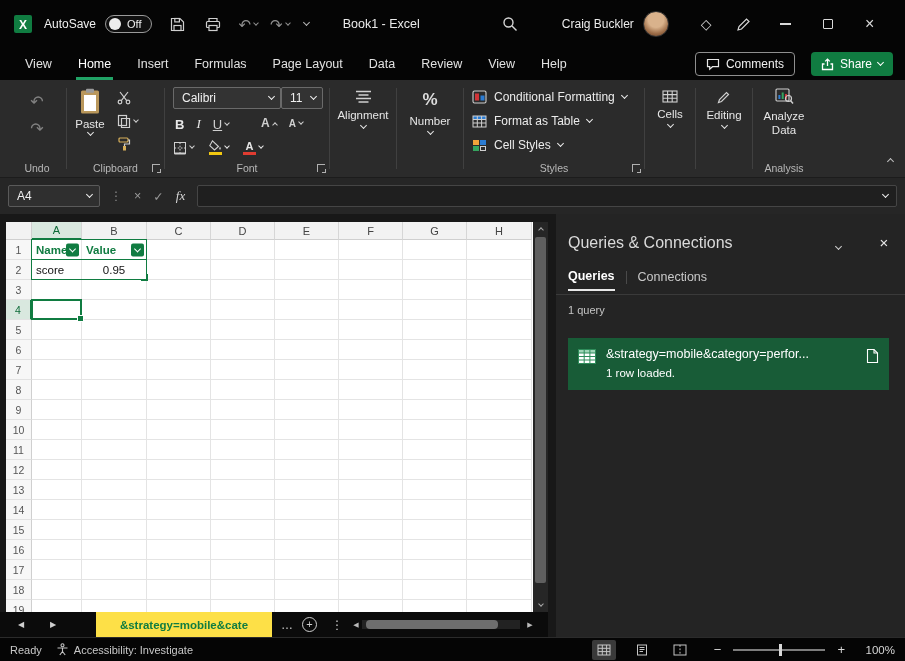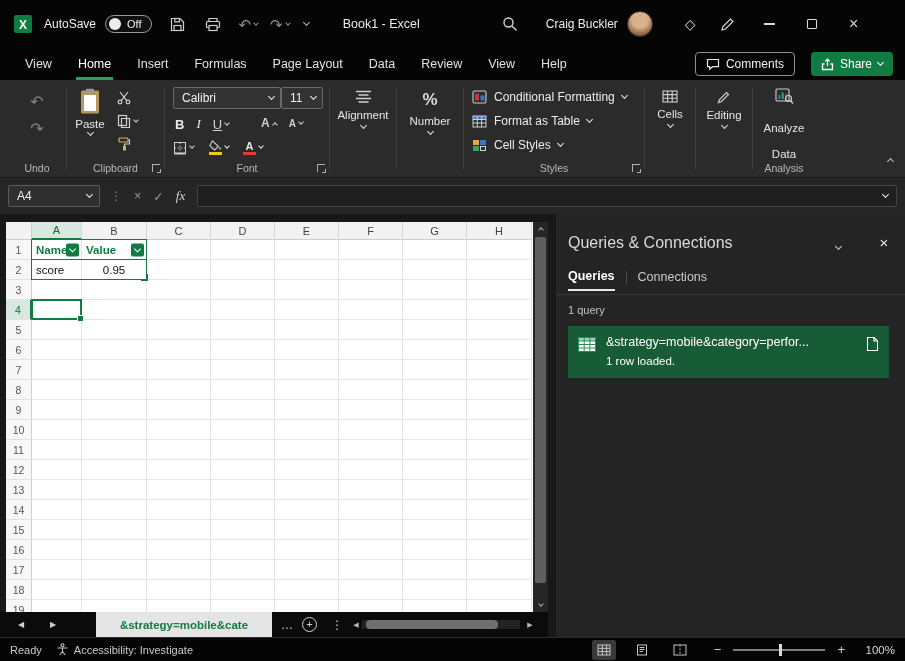--- a/index.html
+++ b/index.html
@@ -96,41 +96,41 @@
 .tbl-mid{background:#107c41;pointer-events:none}
 .sel-box{border:2px solid #107c41;pointer-events:none}
 .sel-box::after{content:"";position:absolute;right:-4px;bottom:-4px;width:5px;height:5px;background:#107c41;border:1px solid #fff}
 .vscroll{position:absolute;left:533px;top:8px;width:15px;height:390px;background:#262626;display:block}
 .vs-arrow{position:absolute;left:0;width:15px;height:13px;display:flex;align-items:center;justify-content:center;color:#a8a8a8}
 .vs-thumb{position:absolute;left:2px;width:11px;border-radius:2px;background:#5f5f5f}
 
 
 .sheetbar{position:absolute;left:0;top:398px;width:548px;height:25px;background:#0b0b0b}
 .sb-arrow{position:absolute;top:0;height:25px;width:22px;display:flex;align-items:center;justify-content:center;color:#cfcfcf;font-size:8px}
-.sb-tab{position:absolute;left:96px;top:0;width:176px;height:25px;background:#e5e5e5;display:flex;align-items:center;justify-content:center}
+.sb-tab{position:absolute;left:96px;top:0;width:176px;height:25px;background:#fde047;display:flex;align-items:center;justify-content:center}
 .sb-tab span{color:#107c41;font-weight:bold;font-size:11.5px;text-decoration:underline;text-underline-offset:3px;white-space:nowrap;overflow:hidden}
 .sb-more{position:absolute;left:278px;top:1px;width:18px;height:24px;color:#d0d0d0;display:flex;align-items:center;justify-content:center}
 .sb-add{position:absolute;left:302px;top:5px;width:15px;height:15px;border:1.2px solid #cfcfcf;border-radius:50%;color:#cfcfcf;display:flex;align-items:center;justify-content:center;font-size:11px;line-height:1}
 .sb-dots{position:absolute;left:330px;top:2px;width:14px;height:21px;color:#d0d0d0;display:flex;align-items:center;justify-content:center}
 .hs-arrow{position:absolute;top:0;height:25px;width:16px;display:flex;align-items:center;justify-content:center;color:#b9b9b9;font-size:7px}
 .hs-track{position:absolute;left:362px;top:8px;width:158px;height:9px;background:#222}
 .hs-thumb{position:absolute;left:4px;top:0;width:132px;height:9px;background:#6e6e6e;border-radius:4px}
 
 
 .pane{position:absolute;left:556px;top:0;width:349px;height:423px;background:#242424}
 .pane-title{position:absolute;left:12px;top:20px;font-size:16px;color:#dadada;white-space:nowrap}
 .pane-chev{position:absolute;left:280px;top:24px;color:#d0d0d0}
 .pane-close{position:absolute;left:316px;top:16px;width:24px;height:24px;display:flex;align-items:center;justify-content:center;color:#e8e8e8;font-size:15px}
 .ptabs{position:absolute;left:12px;top:55px;display:flex;align-items:center}
 .ptab{font-size:12.5px;color:#c9c9c9;padding-bottom:6px}
 .ptab.active{color:#fff;font-weight:bold;border-bottom:2px solid #e8e8e8}
 .ptab-div{width:1px;height:13px;background:#4a4a4a;margin:0 11px 6px}
 .pane-hr{position:absolute;left:0;right:0;top:80px;height:1px;background:#3a3a3a}
 .pane-count{position:absolute;left:12px;top:90px;font-size:11px;color:#c4c4c4}
-.query-item{position:absolute;left:12px;right:16px;top:112px;height:52px;background:#185c37;color:#fff;text-align:left}
+.query-item{position:absolute;left:12px;right:16px;top:124px;height:52px;background:#185c37;color:#fff;text-align:left}
 .qi-icon{position:absolute;left:10px;top:11px}
 .qi-name{position:absolute;left:38px;top:9px;right:32px;font-size:12.5px;white-space:nowrap;overflow:hidden;text-overflow:ellipsis}
 .qi-status{position:absolute;left:38px;top:29px;font-size:11.5px}
 .qi-load{position:absolute;right:10px;top:10px}
 
 
 .statusbar{position:absolute;left:0;top:637px;width:905px;height:24px;background:#050505;border-top:1px solid #2b2b2b;display:flex;align-items:center;color:#c8c8c8;font-size:11px}
 .st-ready{margin-left:10px}
 .st-access{display:flex;align-items:center;gap:5px;margin-left:14px}
 .st-right{position:absolute;right:10px;top:0;height:23px;display:flex;align-items:center}
@@ -186,21 +186,21 @@
     <button class="tb-ic" style="margin-left:14px;color:#b5b5b5">
       <span class="chev"></span>
     </button>
     <span class="tb-title">Book1 - Excel</span>
     <button class="tb-ic" style="margin-left:82px">
       <svg class="svgi" width="16" height="16" viewBox="0 0 16 16" fill="none" stroke="#d6d6d6" stroke-width="1.4">
           <circle cx="6.5" cy="6.5" r="4.5"></circle>
           <path d="M10 10 L14.5 14.5"></path>
         </svg>
     </button>
-    <span class="tb-user" style="margin-left:28px">Craig Buckler</span>
+    <span class="tb-user" style="margin-left:44px">Craig Buckler</span>
     <span class="avatar"></span>
     <button class="tb-ic" style="margin-left:32px;color:#d6d6d6;font-size:14px">
       <span>◇</span>
     </button>
     <button class="tb-ic" style="margin-left:24px">
       <svg class="svgi" width="15" height="15" viewBox="0 0 15 15" fill="none" stroke="#d6d6d6" stroke-width="1.2">
           <path d="M2 13 L3 9.5 L10.5 2 L13 4.5 L5.5 12 Z"></path>
         </svg>
     </button>
     <button class="win-btn" style="margin-left:14px">
@@ -431,21 +431,21 @@
             <path d="M1.5 12.5 L2.5 9.5 L9.5 2.5 L11.5 4.5 L4.5 11.5 Z"></path>
           </svg>
         <span>Editing</span>
         <span class="chev"></span>
       </button>
     </div>
 
     <div class="rsep"></div>
 
     <div class="rgroup g-analysis">
-      <button class="big-btn" style="gap:14px;padding-top:8px">
+      <button class="big-btn" style="gap:2px;padding-top:8px">
         <svg class="svgi" style="margin-bottom:3px" width="19" height="17" viewBox="0 0 19 17">
             <rect x="1" y="1" width="13" height="12" rx="1" fill="none" stroke="#d0d0d0" stroke-width="1.1"></rect>
             <rect x="3.4" y="7" width="2" height="4" fill="#2b7cd3"></rect>
             <rect x="6.7" y="4.5" width="2" height="6.5" fill="#35a45f"></rect>
             <rect x="10" y="6" width="2" height="5" fill="#d13438"></rect>
             <circle cx="13.5" cy="10.5" r="3" fill="none" stroke="#d0d0d0" stroke-width="1.2"></circle>
             <path d="M15.7 12.7 L18 15.5" stroke="#d0d0d0" stroke-width="1.4"></path>
           </svg>
         <span>Analyze</span>
         <span>Data</span>

